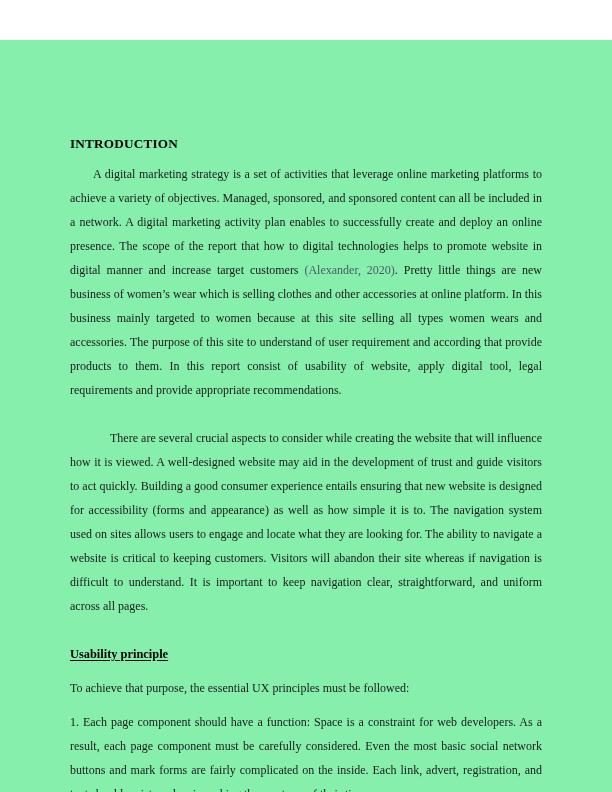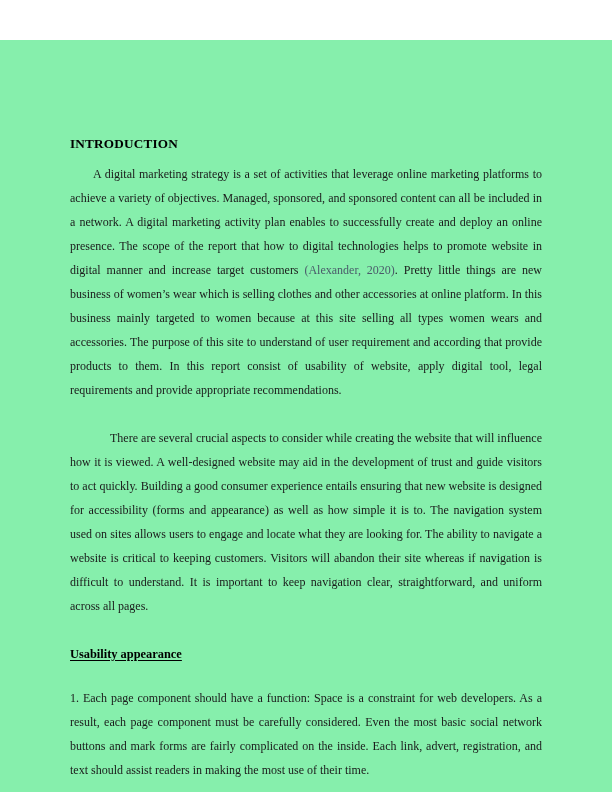--- a/index.html
+++ b/index.html
@@ -79,23 +79,24 @@
     <div class="gap-14"></div>
 
 
     <div class="gap-10"></div>
 
 
     <p class="body-par indent-large">There are several crucial aspects to consider while creating the website that will influence how it is viewed. A well-designed website may aid in the development of trust and guide visitors to act quickly. Building a good consumer experience entails ensuring that new website is designed for accessibility (forms and appearance) as well as how simple it is to. The navigation system used on sites allows users to engage and locate what they are looking for. The ability to navigate a website is critical to keeping customers. Visitors will abandon their site whereas if navigation is difficult to understand. It is important to keep navigation clear, straightforward, and uniform across all pages.</p>
 
     <div class="gap-24"></div>
 
-    <span class="sub-heading bold">Usability appearance</span>
+    <span class="sub-heading bold">Usability principle</span>
 
     <div class="gap-10"></div>
 
+    <p class="body-par">To achieve that purpose, the essential UX principles must be followed:</p>
 
     <div class="gap-10"></div>
 
     <p class="body-par">1. Each page component should have a function: Space is a constraint for web developers. As a result, each page component must be carefully considered. Even the most basic social network buttons and mark forms are fairly complicated on the inside. Each link, advert, registration, and text should assist readers in making the most use of their time.</p>
 
   </div>
 </div>
 
 </body></html>

